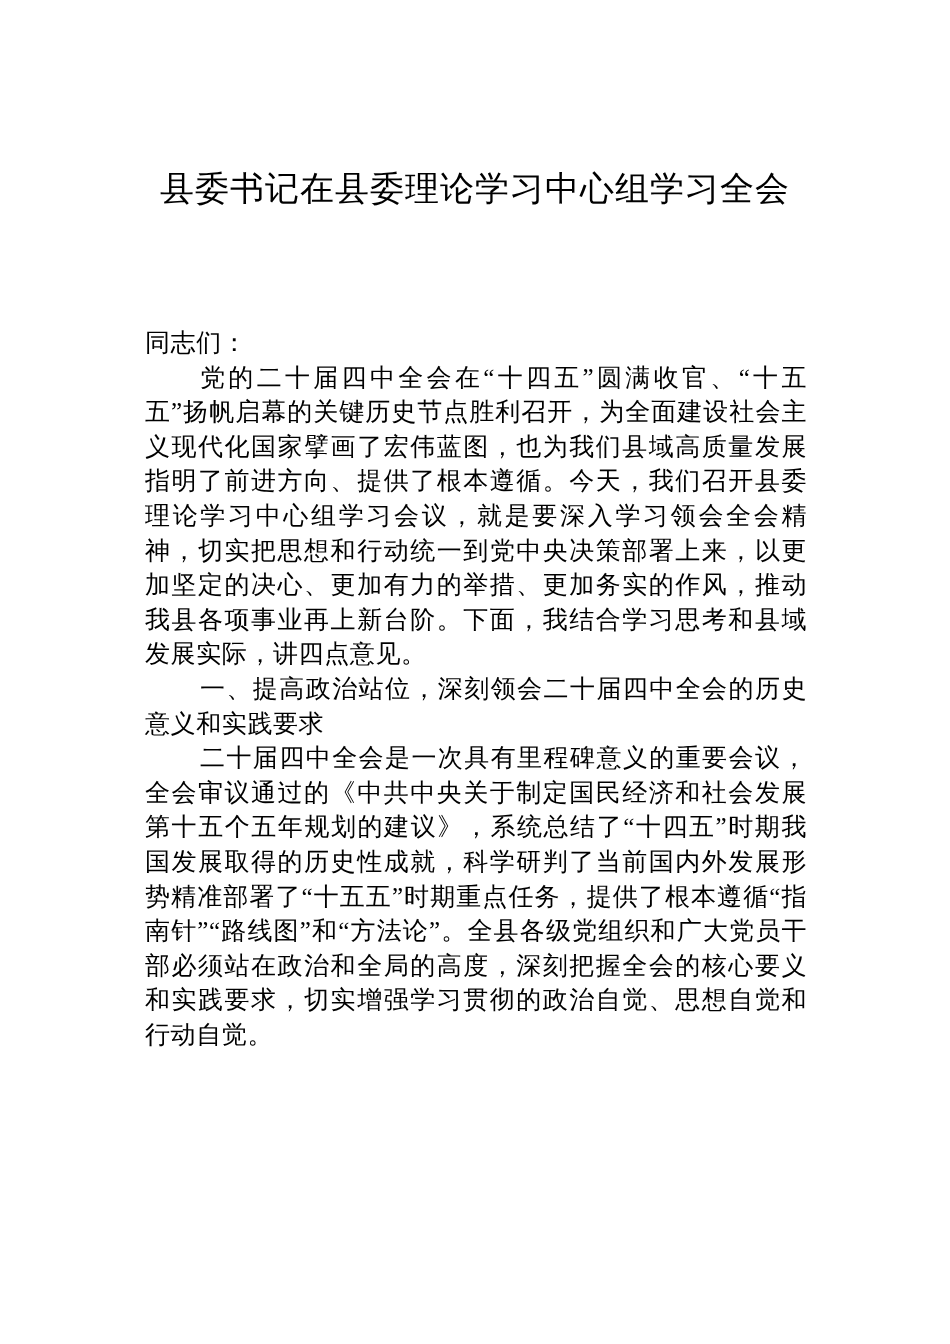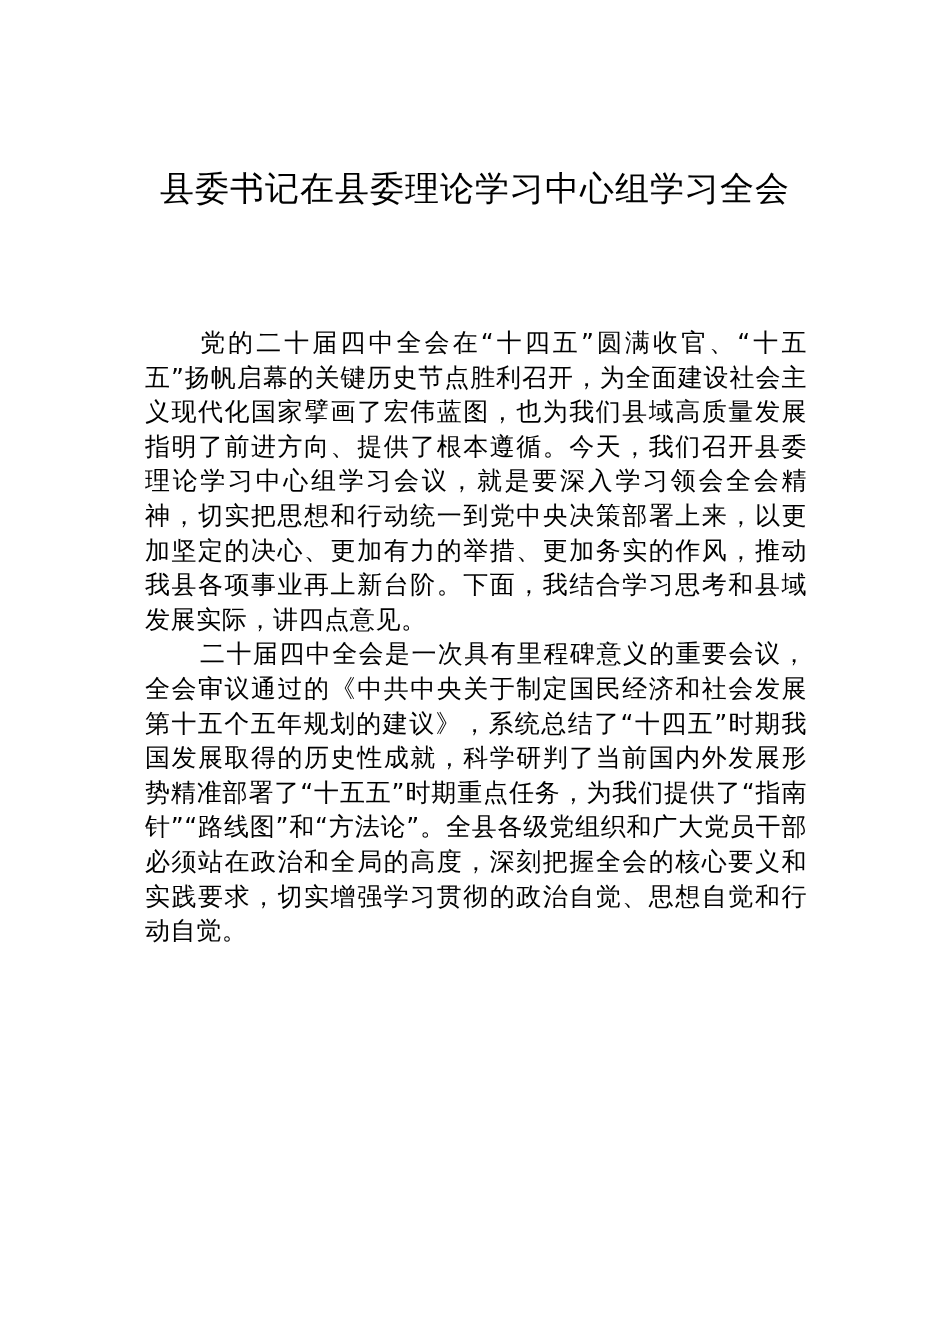--- a/index.html
+++ b/index.html
@@ -6,27 +6,29 @@
   body { width: 950px; height: 1344px; position: relative; overflow: hidden;
          font-family: "DejaVu Sans", "Liberation Sans", sans-serif; color: #000; }
   .page { position: absolute; left: 0; top: 0; width: 793px; height: 1344px; background: #fff; }
   .title { position: absolute; left: 0; width: 950px; text-align: center;
            font-size: 34px; line-height: 40px; letter-spacing: 1px; }
   .t1 { top: 168px; }
   .t2 { top: 238px; }
   .body { position: absolute; left: 145px; top: 326px; width: 662px;
           font-size: 25px; line-height: 34.6px; letter-spacing: 0.6px; }
   .body p { margin: 0; text-align: justify; text-justify: inter-ideograph; }
-  .indent { text-indent: 55px; }
+  .indent { text-indent: 55px; font-family: Liberation Serif, serif; }
   .gap { margin-top: 4px !important; }
   .bold { font-weight: bold; }
 </style>
 </head>
 <body>
 
 <div class="page">
   <div class="title t1">县委书记在县委理论学习中心组学习全会</div>
 
   <div class="body">
+    <p>同志们：</p>
     <p class="indent">党的二十届四中全会在“十四五”圆满收官、“十五五”扬帆启幕的关键历史节点胜利召开，为全面建设社会主义现代化国家擘画了宏伟蓝图，也为我们县域高质量发展指明了前进方向、提供了根本遵循。今天，我们召开县委理论学习中心组学习会议，就是要深入学习领会全会精神，切实把思想和行动统一到党中央决策部署上来，以更加坚定的决心、更加有力的举措、更加务实的作风，推动我县各项事业再上新台阶。下面，我结合学习思考和县域发展实际，讲四点意见。</p>
-    <p class="indent">二十届四中全会是一次具有里程碑意义的重要会议，全会审议通过的《中共中央关于制定国民经济和社会发展第十五个五年规划的建议》，系统总结了“十四五”时期我国发展取得的历史性成就，科学研判了当前国内外发展形势精准部署了“十五五”时期重点任务，为我们提供了“指南针”“路线图”和“方法论”。全县各级党组织和广大党员干部必须站在政治和全局的高度，深刻把握全会的核心要义和实践要求，切实增强学习贯彻的政治自觉、思想自觉和行动自觉。</p>
+    <p class="indent">一、提高政治站位，深刻领会二十届四中全会的历史意义和实践要求</p>
+    <p class="indent">二十届四中全会是一次具有里程碑意义的重要会议，全会审议通过的《中共中央关于制定国民经济和社会发展第十五个五年规划的建议》，系统总结了“十四五”时期我国发展取得的历史性成就，科学研判了当前国内外发展形势精准部署了“十五五”时期重点任务，提供了根本遵循“指南针”“路线图”和“方法论”。全县各级党组织和广大党员干部必须站在政治和全局的高度，深刻把握全会的核心要义和实践要求，切实增强学习贯彻的政治自觉、思想自觉和行动自觉。</p>
   </div>
 </div>
 
 </body></html>

